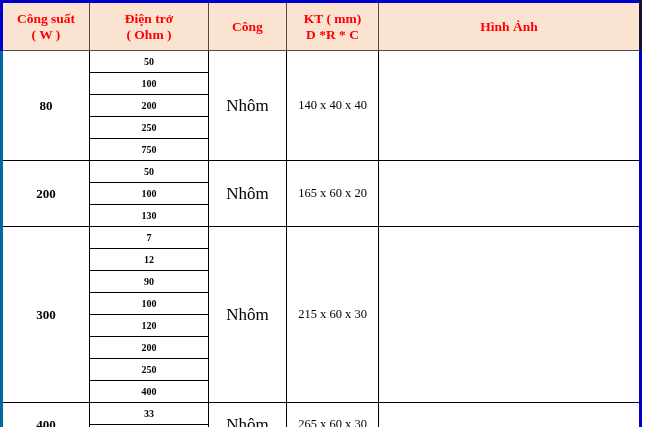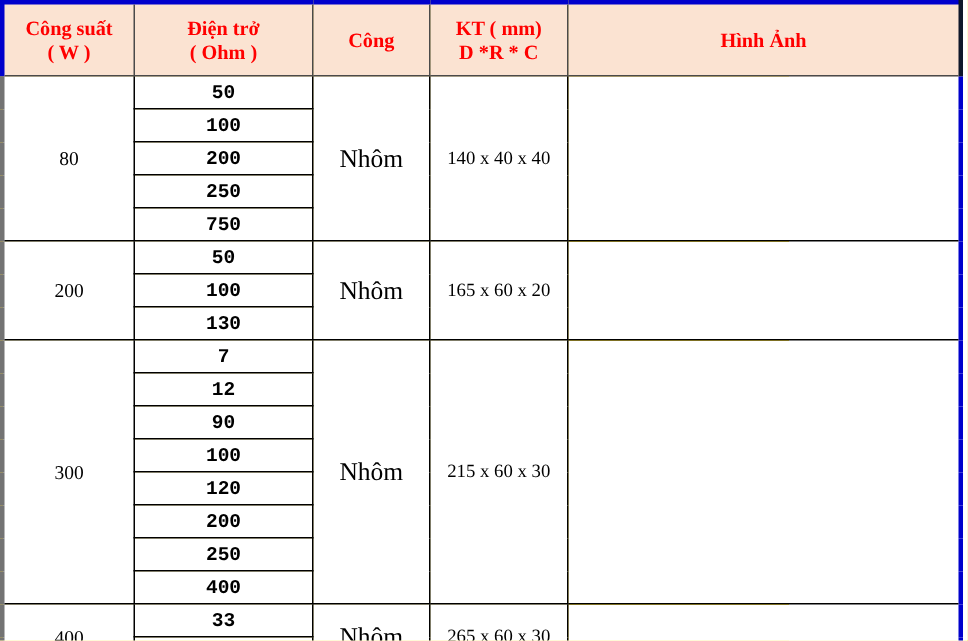--- a/index.html
+++ b/index.html
@@ -12,21 +12,21 @@
     width: 645px;
     height: 427px;
     overflow: hidden;
     font-family: "Liberation Serif", "DejaVu Serif", serif;
   }
 
   .spec-table-wrap {
     position: relative;
     width: 526px;
     height: 427px;
-    background: #fde047;
+    background: #e5e5e5;
   }
 
   table.spec-table {
     border-collapse: collapse;
     table-layout: fixed;
     width: 639px;
     margin: 0;
   }
 
   
@@ -59,30 +59,29 @@
   td {
     border: 1px solid #000000;
     text-align: center;
     vertical-align: middle;
     font-size: 12.5px;
     color: #000000;
     padding: 0 2px;
     background: #ffffff;
   }
   td.col-power {
-    font-weight: normal;
+    font-weight: bold;
     font-size: 13px;
-    border-left: 3px solid #737373;
+    border-left: 3px solid #0369a1;
     text-align: center;
   }
   td.col-ohm {
     font-weight: bold;
-    font-size: 13px;
+    font-size: 10px;
     height: 21px;
-    font-family: Liberation Mono, monospace;
   }
   td.col-type { font-size: 17px; }
   td.col-dim  { font-size: 12.5px; white-space: nowrap; }
   td.col-img {
     border-right: 3px solid #0000cc;
     padding: 0;
     vertical-align: top;
     overflow: hidden;
   }
 

